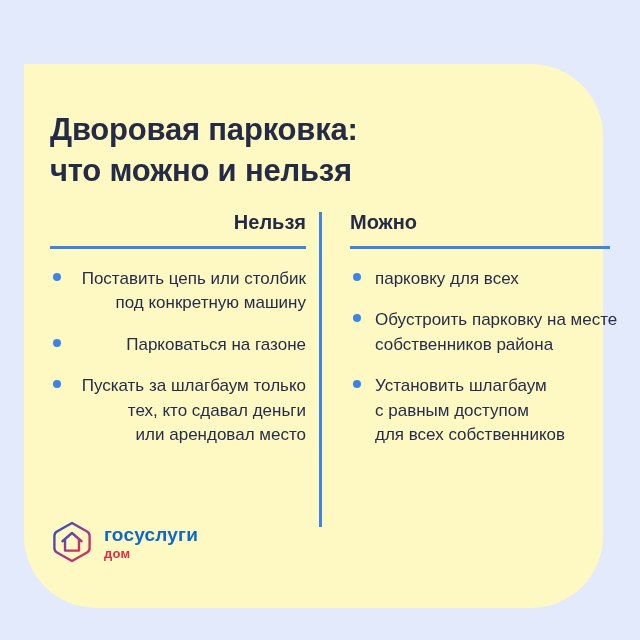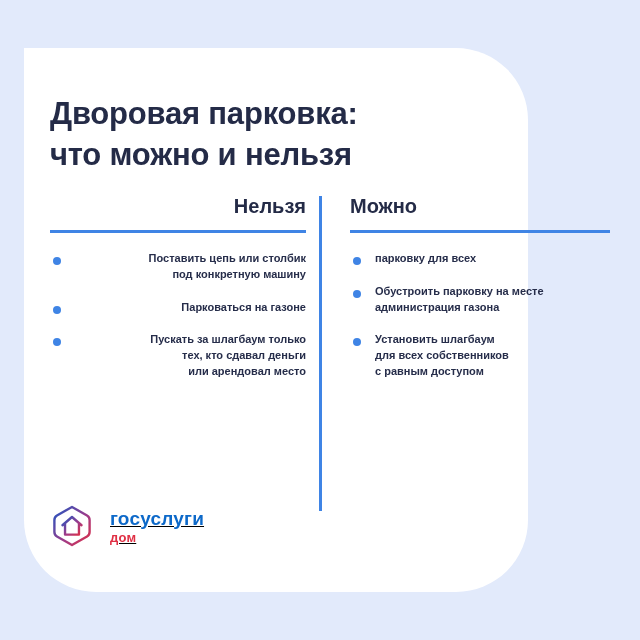--- a/index.html
+++ b/index.html
@@ -17,24 +17,24 @@
   #infographic {
     position: relative;
     width: 640px;
     height: 640px;
     background: #E2EAFB;
   }
 
   .card {
     position: absolute;
     left: 24px;
-    top: 48px;
-    width: 504px;
+    top: 64px;
+    width: 579px;
     height: 544px;
-    background: #ffffff;
+    background: #fef9c3;
     border-radius: 0 72px 72px 72px;
     box-sizing: border-box;
   }
 
   .title {
     position: absolute;
     left: 26px;
     top: 24px;
     width: 520px;
     color: #242B47;
@@ -79,23 +79,22 @@
     list-style: none;
     margin: 0;
     padding: 18px 0 0 0;
   }
 
   .bullet-item {
     position: relative;
     padding-left: 25px;
     margin-bottom: 17px;
     color: #262D4A;
-    font-size: 11px;
+    font-size: 17px;
     line-height: 1.44;
-    font-weight: bold;
   }
   .bullet-item:last-child { margin-bottom: 0; }
 
   .bullet-dot {
     position: absolute;
     left: 3px;
     top: 6px;
     width: 8px;
     height: 8px;
     border-radius: 50%;
@@ -114,23 +113,22 @@
 
   .logo {
     position: absolute;
     left: 26px;
     top: 456px;
     display: flex;
     align-items: center;
   }
   .logo-mark { width: 44px; height: 44px; display: block; }
   .logo-words {
-    margin-left: 16px;
+    margin-left: 10px;
     line-height: 1.0;
-    text-decoration: underline;
   }
   .logo-word-top {
     display: block;
     color: #0D69C9;
     font-size: 19px;
     font-weight: bold;
     letter-spacing: 0.2px;
   }
   .logo-word-bottom {
     display: block;
@@ -183,27 +181,27 @@
         <div class="col-header">Можно</div>
         <div class="col-rule"></div>
         <ul class="bullet-list">
           <li class="bullet-item">
             <span class="bullet-dot"></span>
             <span class="bullet-line">парковку для всех</span>
           </li>
           <li class="bullet-item">
             <span class="bullet-dot"></span>
             <span class="bullet-line">Обустроить парковку на месте</span>
-            <span class="bullet-line">администрация газона</span>
+            <span class="bullet-line">собственников района</span>
           </li>
           <li class="bullet-item">
             <span class="bullet-dot"></span>
             <span class="bullet-line">Установить шлагбаум</span>
+            <span class="bullet-line">с равным доступом</span>
             <span class="bullet-line">для всех собственников</span>
-            <span class="bullet-line">с равным доступом</span>
           </li>
         </ul>
       </div>
 
     </div>
 
     <div class="logo">
       <span>
         <svg class="logo-mark" viewBox="0 0 48 48" xmlns="http://www.w3.org/2000/svg">
           <defs>

